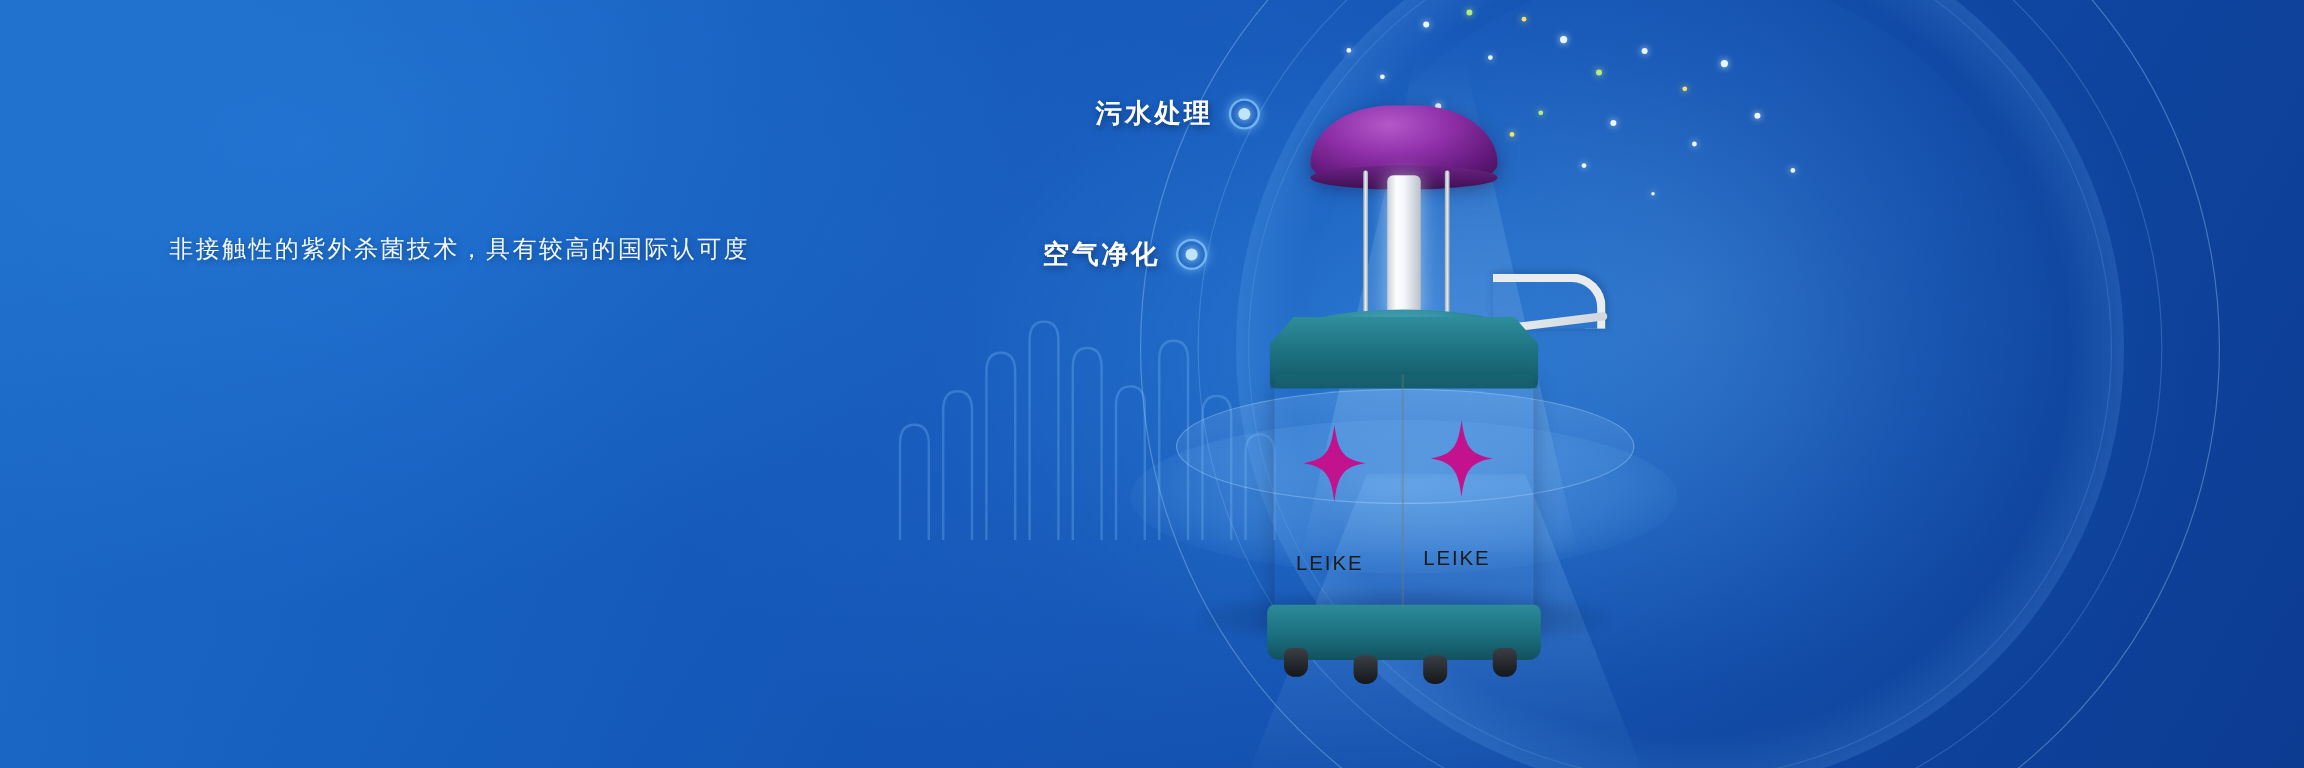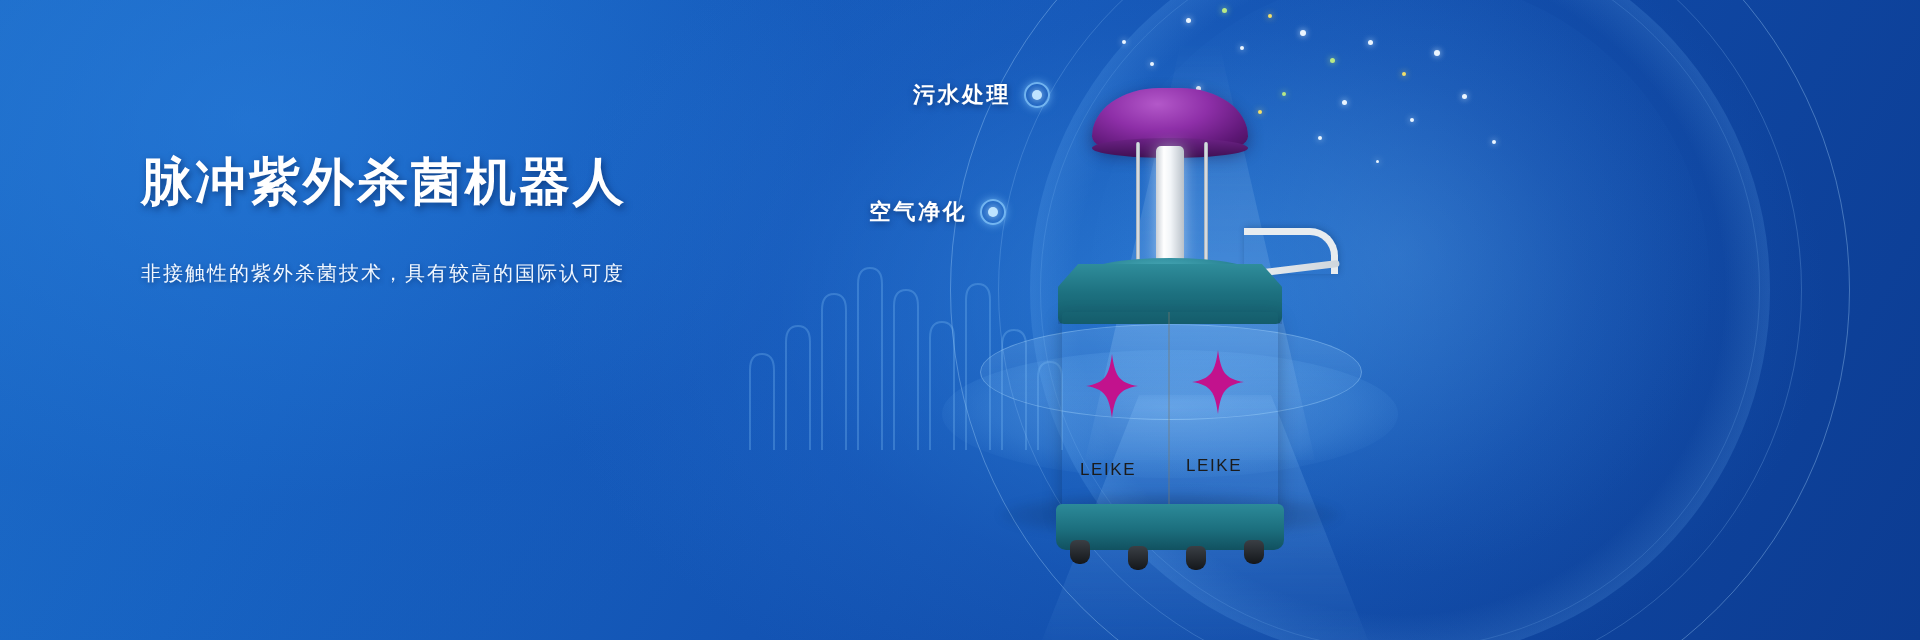--- a/index.html
+++ b/index.html
@@ -261,21 +261,20 @@
     <div class="brand b2">LEIKE</div>
 
     <div class="foot"></div>
     <div class="caster c1"></div>
     <div class="caster c2"></div>
     <div class="caster c3"></div>
     <div class="caster c4"></div>
   </div>
 
   <div class="copy">
-    <div class="headline l1">脉冲紫外杀菌机器人</div>
     <div class="subcopy">
       <div class="subline">非接触性的紫外杀菌技术，具有较高的国际认可度</div>
     </div>
   </div>
 
   <div class="feature f-waste">
     <span class="ftext">污水处理</span>
     <span class="marker">
       <i class="ring"></i>
         <i class="core"></i>

